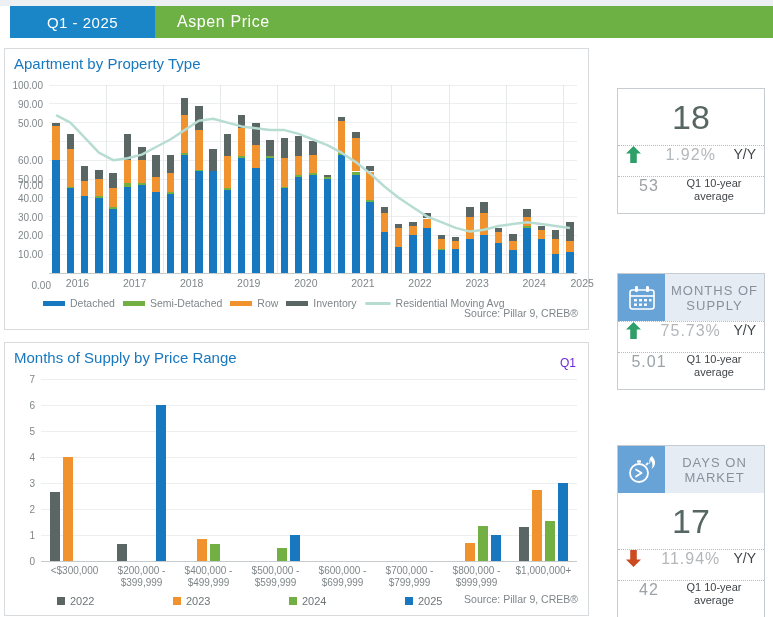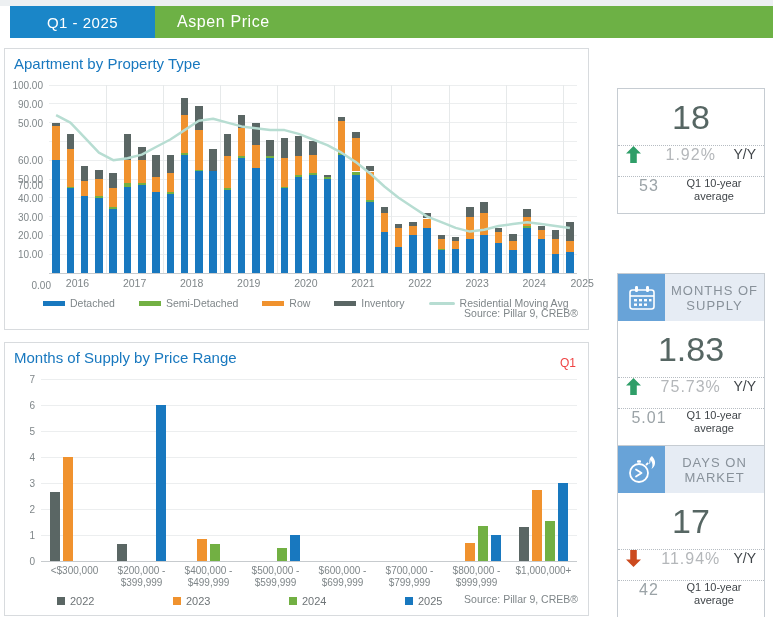--- a/index.html
+++ b/index.html
@@ -9,37 +9,37 @@
   .top-strip{position:absolute;left:0;top:0;width:773px;height:6px;background:#edf0f2;}
   .header-bar{position:absolute;left:0;top:6px;width:773px;height:32px;display:flex;}
   .period-box{width:145px;margin-left:10px;background:#1a86c8;color:#fff;display:flex;align-items:center;justify-content:center;font-size:15px;letter-spacing:.5px;}
   .community-box{flex:1;background:#6db145;color:#fff;display:flex;align-items:center;font-size:16px;letter-spacing:.6px;padding-left:22px;}
 
   
   .panel{position:absolute;background:#fff;border:1px solid #d8dbde;box-sizing:border-box;}
   #panel1{left:4px;top:48px;width:585px;height:282px;}
   #panel2{left:4px;top:342px;width:585px;height:274px;}
   .panel-title{position:absolute;left:9px;top:6px;font-size:15px;color:#1878bf;}
-  .q1-note{position:absolute;right:12px;top:13px;font-size:12px;color:#ef4444;}
+  .q1-note{position:absolute;right:12px;top:13px;font-size:12px;color:#6d28d9;}
   .source-note{position:absolute;right:10px;font-size:10.5px;color:#7f8689;}
   #panel1 .source-note{top:258px;}
   #panel2 .source-note{top:250px;}
 
   
   .ylab{position:absolute;font-size:10px;color:#7f8689;text-align:right;}
   .hgrid{position:absolute;height:1px;background:#eceeef;}
   .hgrid.base{background:#c7cbce;}
   .vgrid{position:absolute;width:1px;background:#e6e9ea;}
   .xlab{position:absolute;font-size:10.5px;color:#7f8689;transform:translateX(-50%);white-space:nowrap;}
   .bar-seg{position:absolute;}
   .plot-svg{position:absolute;overflow:visible;}
 
   
   #c1-plot{position:absolute;left:44px;top:36px;width:528px;height:188px;}
-  #c1-legend{position:absolute;left:38px;top:248px;display:flex;align-items:flex-end;gap:24px;font-size:10.5px;color:#7f8689;white-space:nowrap;}
+  #c1-legend{position:absolute;left:38px;top:248px;display:flex;align-items:flex-end;gap:8px;font-size:10.5px;color:#7f8689;white-space:nowrap;}
   .sw{display:inline-block;width:22px;height:5px;margin-right:5px;vertical-align:middle;}
   .sw.line{width:26px;height:3px;border-radius:2px;}
   .leg-item{display:flex;align-items:center;}
 
   
   #c2-plot{position:absolute;left:36px;top:36px;width:536px;height:182px;}
   #c2-cats{position:absolute;left:36px;top:222px;width:536px;display:flex;}
   .cat-lab{width:67px;text-align:center;font-size:10px;color:#7f8689;line-height:12px;}
   #c2-legend{position:absolute;left:0;top:252px;width:585px;font-size:11px;color:#6e7477;}
   #c2-legend .leg-item{position:absolute;display:flex;align-items:center;}
@@ -370,21 +370,20 @@
             <rect x="18" y="17" width="3" height="2.4"></rect>
             <rect x="23" y="17" width="2.5" height="2.4"></rect>
           <rect x="8" y="21.5" width="3" height="2.4"></rect>
             <rect x="13" y="21.5" width="3" height="2.4"></rect>
             <rect x="18" y="21.5" width="3" height="2.4"></rect>
         </g>
       </svg>
     </div>
     <div class="card-title">Months of Supply</div>
   </div>
-  <div class="card-value">1.83</div>
   <div class="card-row row-yy">
     <span class="arrow-wrap">
       <svg width="15" height="17" viewBox="0 0 16 18">
           <path d="M8 0 L16 8 H11.5 V18 H4.5 V8 H0 Z" fill="#2f9e68"></path>
         </svg>
     </span>
     <span class="pct">75.73%</span>
     <span class="yy">Y/Y</span>
   </div>
   <div class="card-row row-avg">

